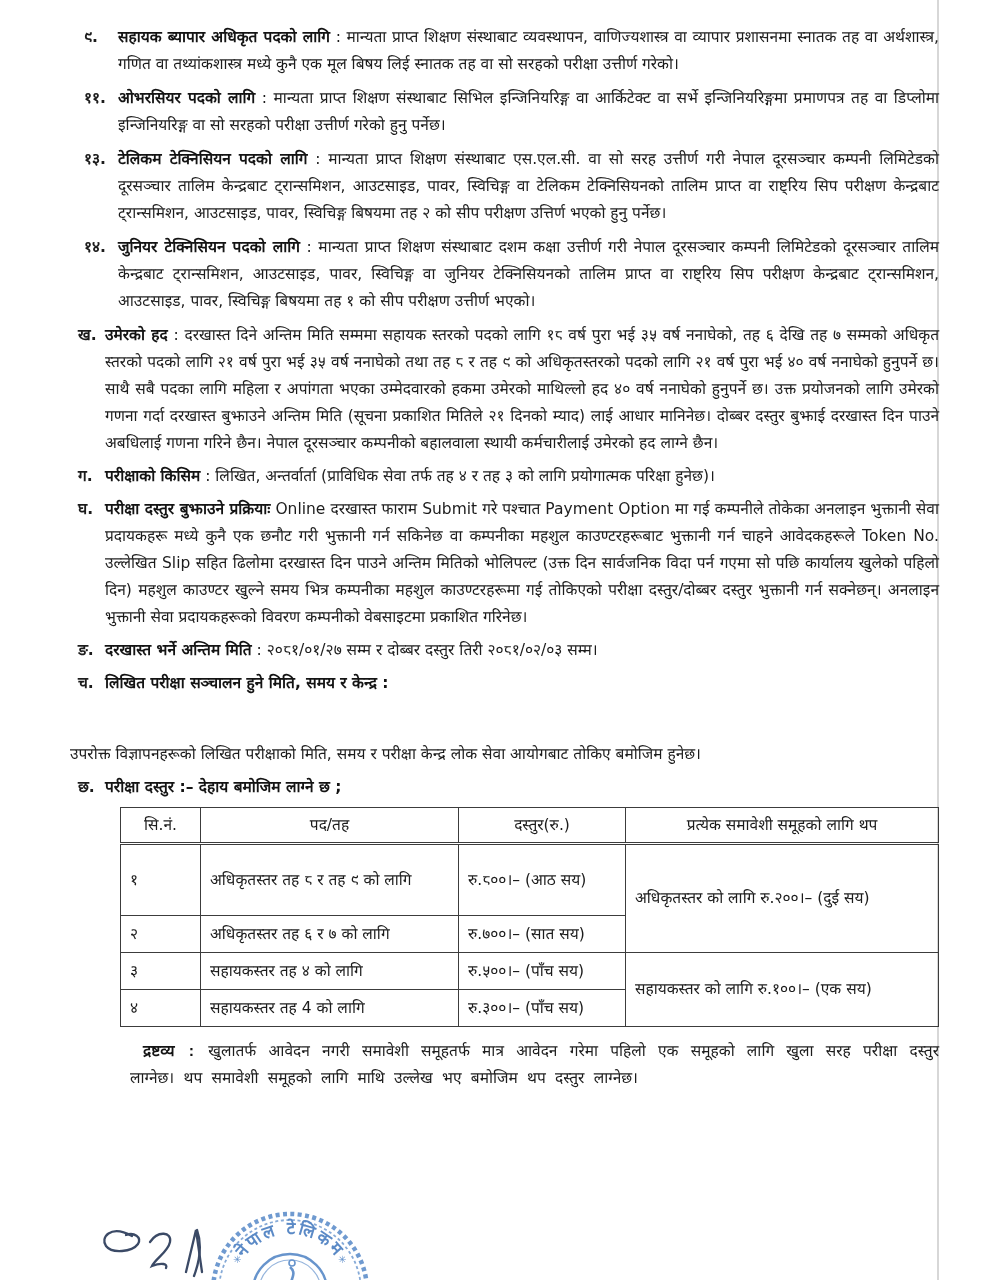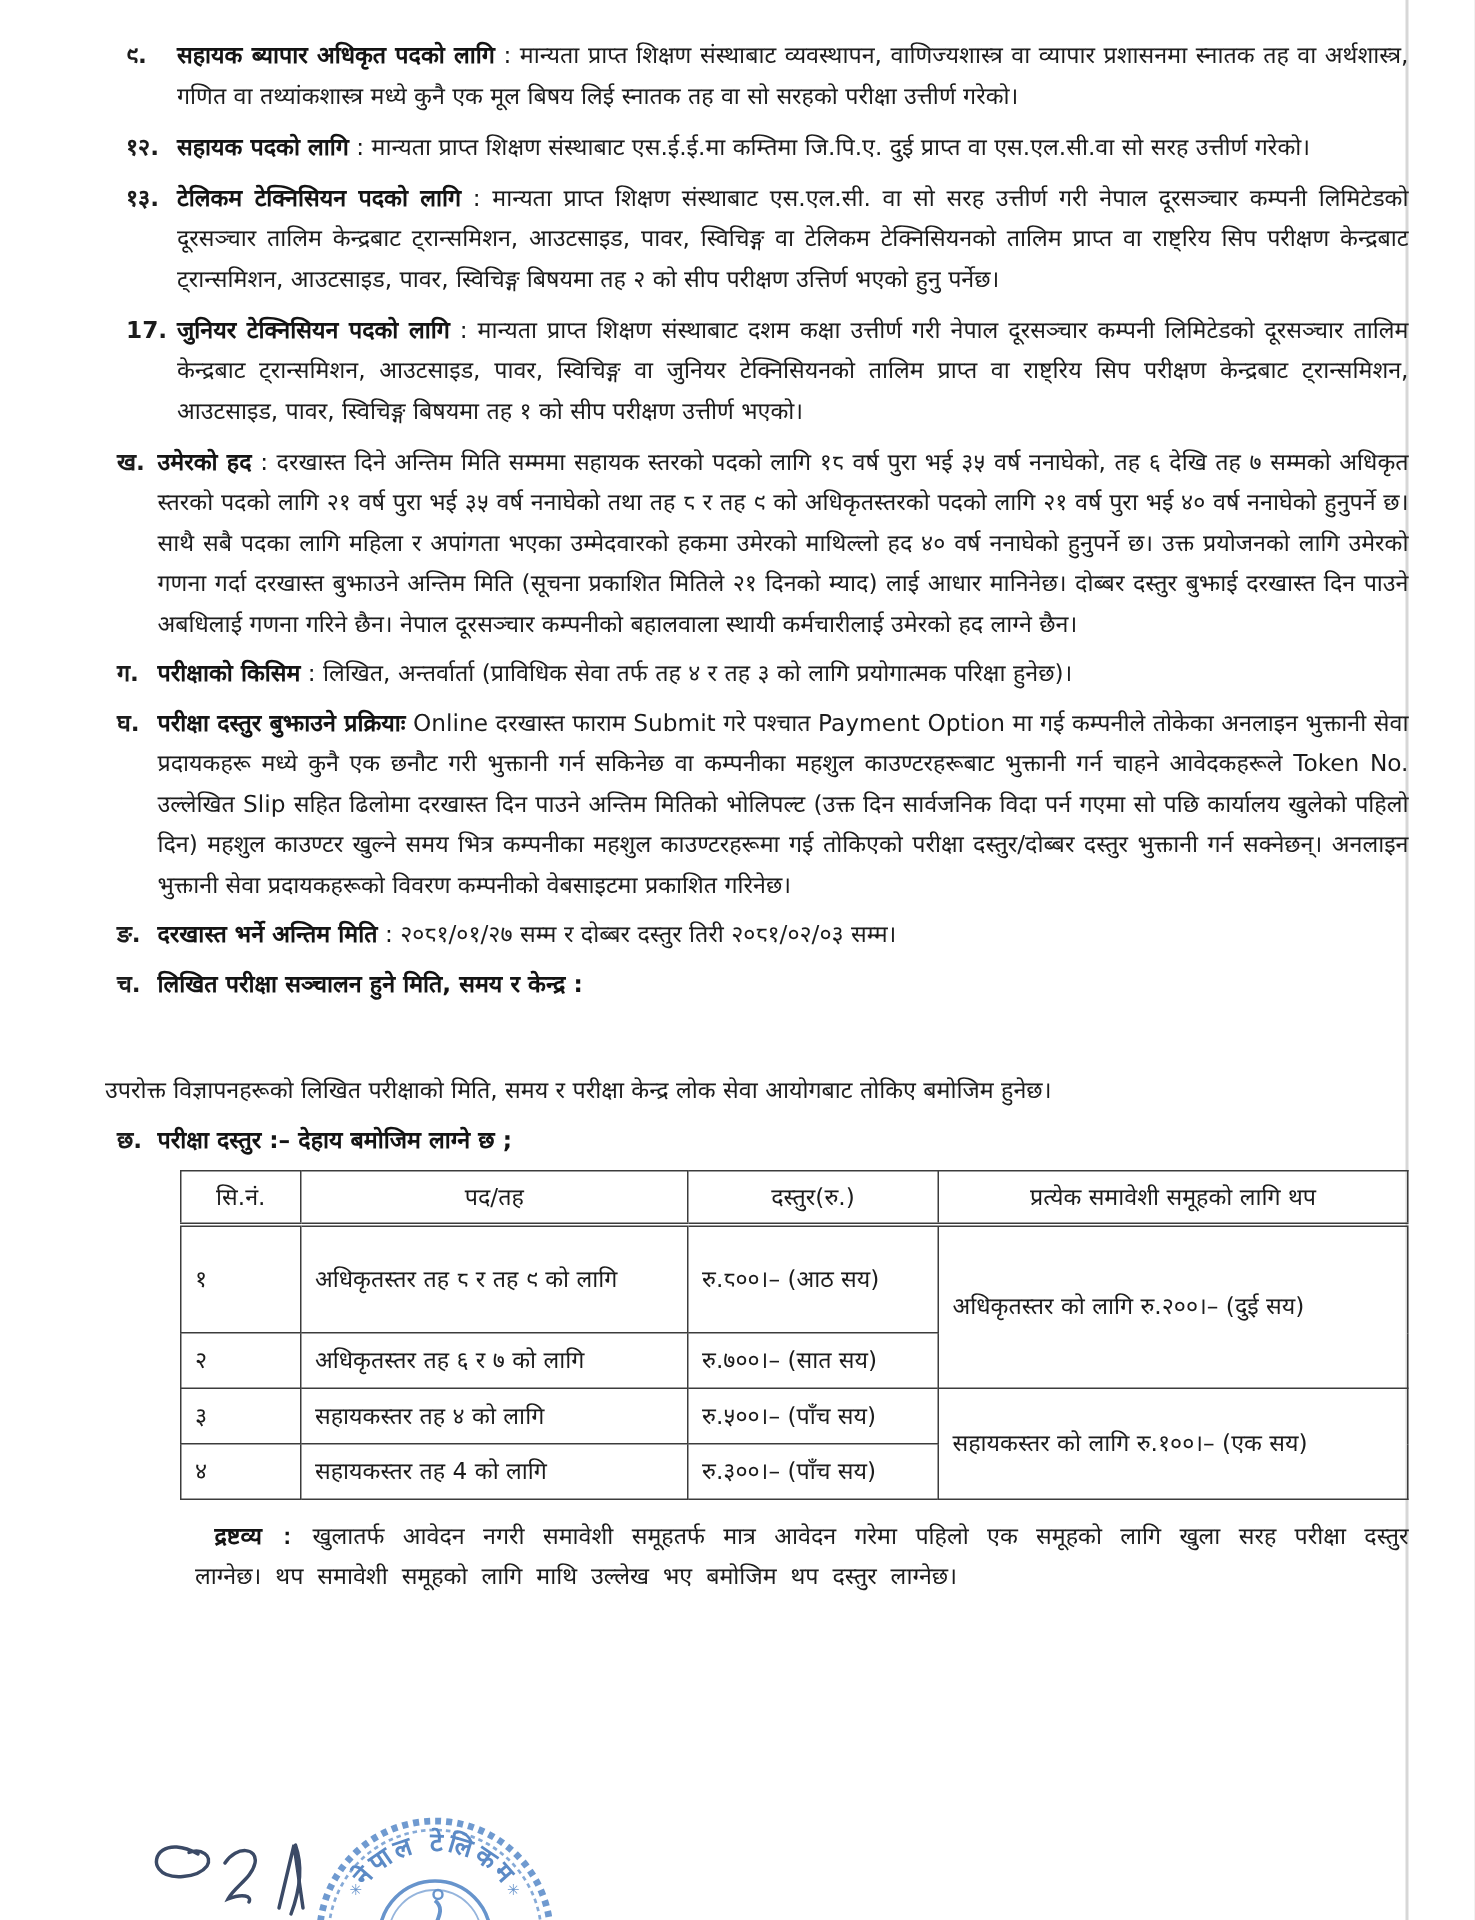--- a/index.html
+++ b/index.html
@@ -75,29 +75,29 @@
 <div class="page">
   <div class="edge-line"></div>
 
   <div class="content">
 
     <div class="item">
       <span class="n">९.</span>
       <p class="body"><b class="lbl">सहायक ब्यापार अधिकृत पदको लागि</b><span> : मान्यता प्राप्त शिक्षण संस्थाबाट व्यवस्थापन, वाणिज्यशास्त्र वा व्यापार प्रशासनमा स्नातक तह वा अर्थशास्त्र, गणित वा तथ्यांकशास्त्र मध्ये कुनै एक मूल बिषय लिई स्नातक तह वा सो सरहको परीक्षा उत्तीर्ण गरेको।</span></p>
     </div>
     <div class="item">
-      <span class="n">१२.</span>
-      <p class="body"><b class="lbl">सहायक पदको लागि</b><span> : मान्यता प्राप्त शिक्षण संस्थाबाट एस.ई.ई.मा कम्तिमा जि.पि.ए. दुई प्राप्त वा एस.एल.सी.वा सो सरह उत्तीर्ण गरेको।</span></p>
+      <span class="n">११.</span>
+      <p class="body"><b class="lbl">ओभरसियर पदको लागि</b><span> : मान्यता प्राप्त शिक्षण संस्थाबाट सिभिल इन्जिनियरिङ्ग वा आर्किटेक्ट वा सर्भे इन्जिनियरिङ्गमा प्रमाणपत्र तह वा डिप्लोमा इन्जिनियरिङ्ग वा सो सरहको परीक्षा उत्तीर्ण गरेको हुनु पर्नेछ।</span></p>
     </div>
     <div class="item">
       <span class="n">१३.</span>
       <p class="body"><b class="lbl">टेलिकम टेक्निसियन पदको लागि</b><span> : मान्यता प्राप्त शिक्षण संस्थाबाट एस.एल.सी. वा सो सरह उत्तीर्ण गरी नेपाल दूरसञ्चार कम्पनी लिमिटेडको दूरसञ्चार तालिम केन्द्रबाट ट्रान्समिशन, आउटसाइड, पावर, स्विचिङ्ग वा टेलिकम टेक्निसियनको तालिम प्राप्त वा राष्ट्रिय सिप परीक्षण केन्द्रबाट ट्रान्समिशन, आउटसाइड, पावर, स्विचिङ्ग बिषयमा तह २ को सीप परीक्षण उत्तिर्ण भएको हुनु पर्नेछ।</span></p>
     </div>
     <div class="item">
-      <span class="n">17.</span>
+      <span class="n">१४.</span>
       <p class="body"><b class="lbl">जुनियर टेक्निसियन पदको लागि</b><span> : मान्यता प्राप्त शिक्षण संस्थाबाट दशम कक्षा उत्तीर्ण गरी नेपाल दूरसञ्चार कम्पनी लिमिटेडको दूरसञ्चार तालिम केन्द्रबाट ट्रान्समिशन, आउटसाइड, पावर, स्विचिङ्ग वा जुनियर टेक्निसियनको तालिम प्राप्त वा राष्ट्रिय सिप परीक्षण केन्द्रबाट ट्रान्समिशन, आउटसाइड, पावर, स्विचिङ्ग बिषयमा तह १ को सीप परीक्षण उत्तीर्ण भएको।</span></p>
     </div>
 
     <div class="sec">
       <span class="n">ख.</span>
       <p class="body"><b class="lbl">उमेरको हद</b><span> : दरखास्त दिने अन्तिम मिति सम्ममा सहायक स्तरको पदको लागि १८ वर्ष पुरा भई ३५ वर्ष ननाघेको, तह ६ देखि तह ७ सम्मको अधिकृत स्तरको पदको लागि २१ वर्ष पुरा भई ३५ वर्ष ननाघेको तथा तह ८ र तह ९ को अधिकृतस्तरको पदको लागि २१ वर्ष पुरा भई ४० वर्ष ननाघेको हुनुपर्ने छ। साथै सबै पदका लागि महिला र अपांगता भएका उम्मेदवारको हकमा उमेरको माथिल्लो हद ४० वर्ष ननाघेको हुनुपर्ने छ। उक्त प्रयोजनको लागि उमेरको गणना गर्दा दरखास्त बुझाउने अन्तिम मिति (सूचना प्रकाशित मितिले २१ दिनको म्याद) लाई आधार मानिनेछ। दोब्बर दस्तुर बुझाई दरखास्त दिन पाउने अबधिलाई गणना गरिने छैन। नेपाल दूरसञ्चार कम्पनीको बहालवाला स्थायी कर्मचारीलाई उमेरको हद लाग्ने छैन।</span></p>
     </div>
 
     <div class="sec">
       <span class="n">ग.</span>

